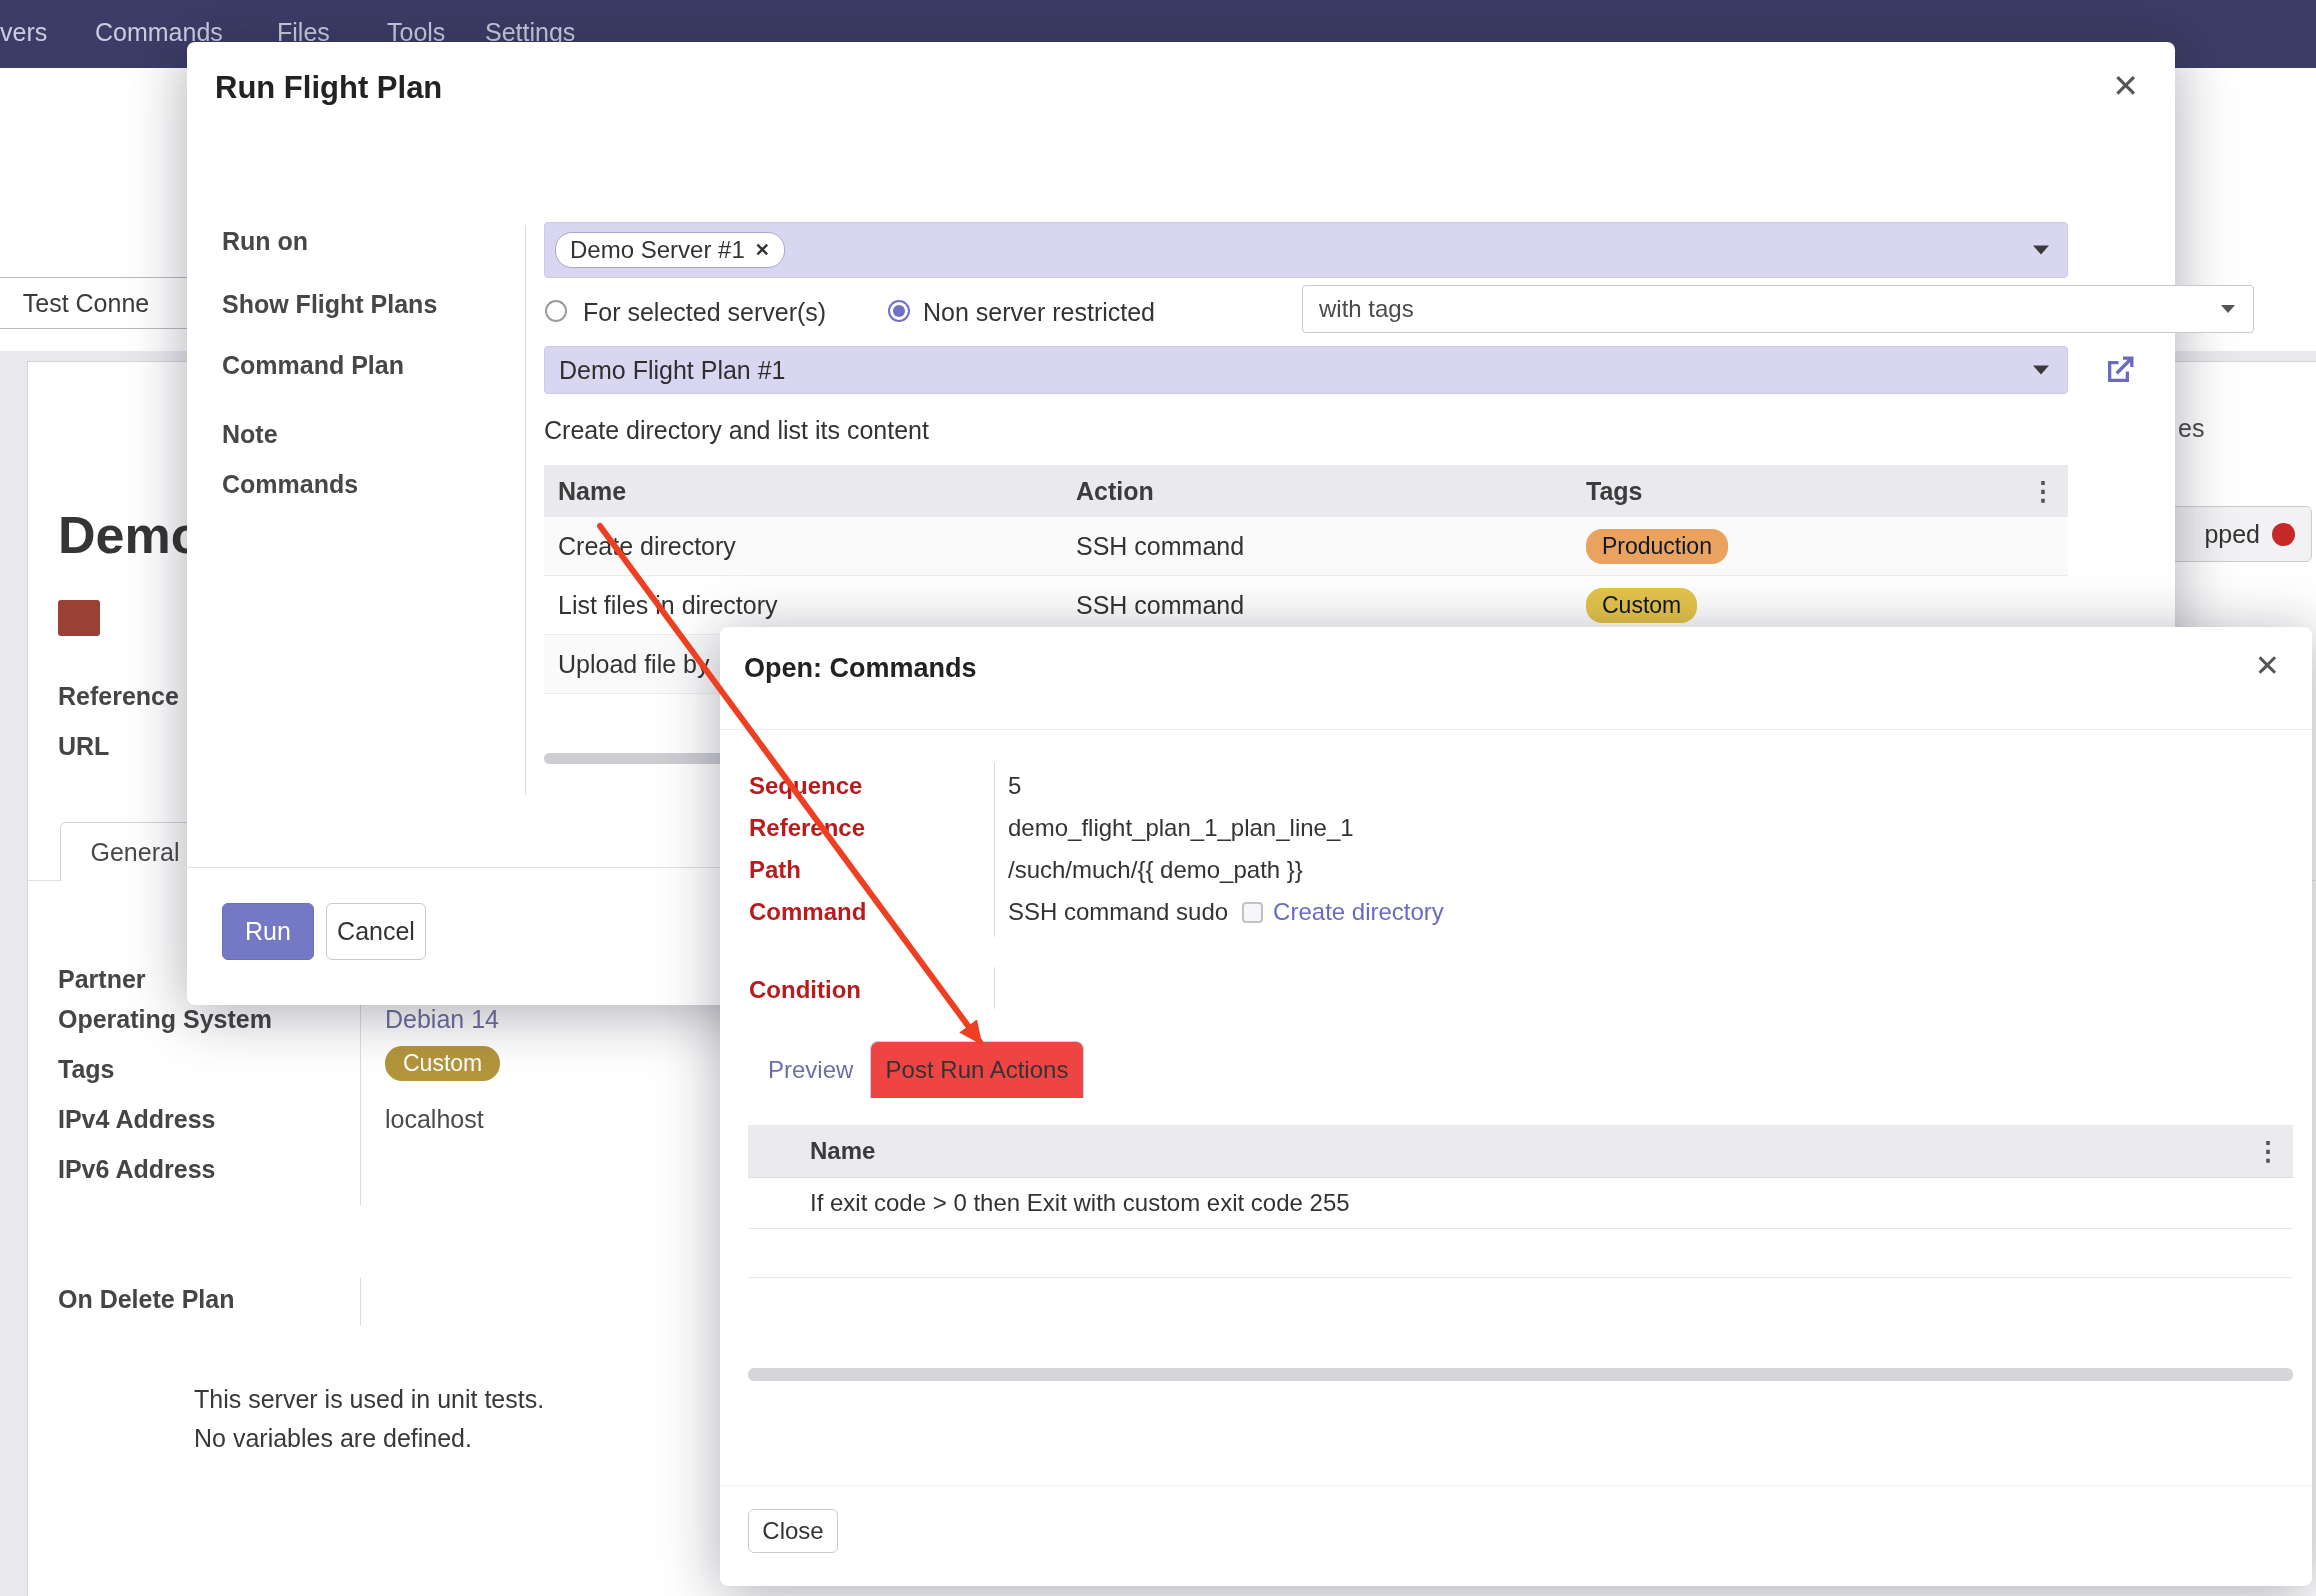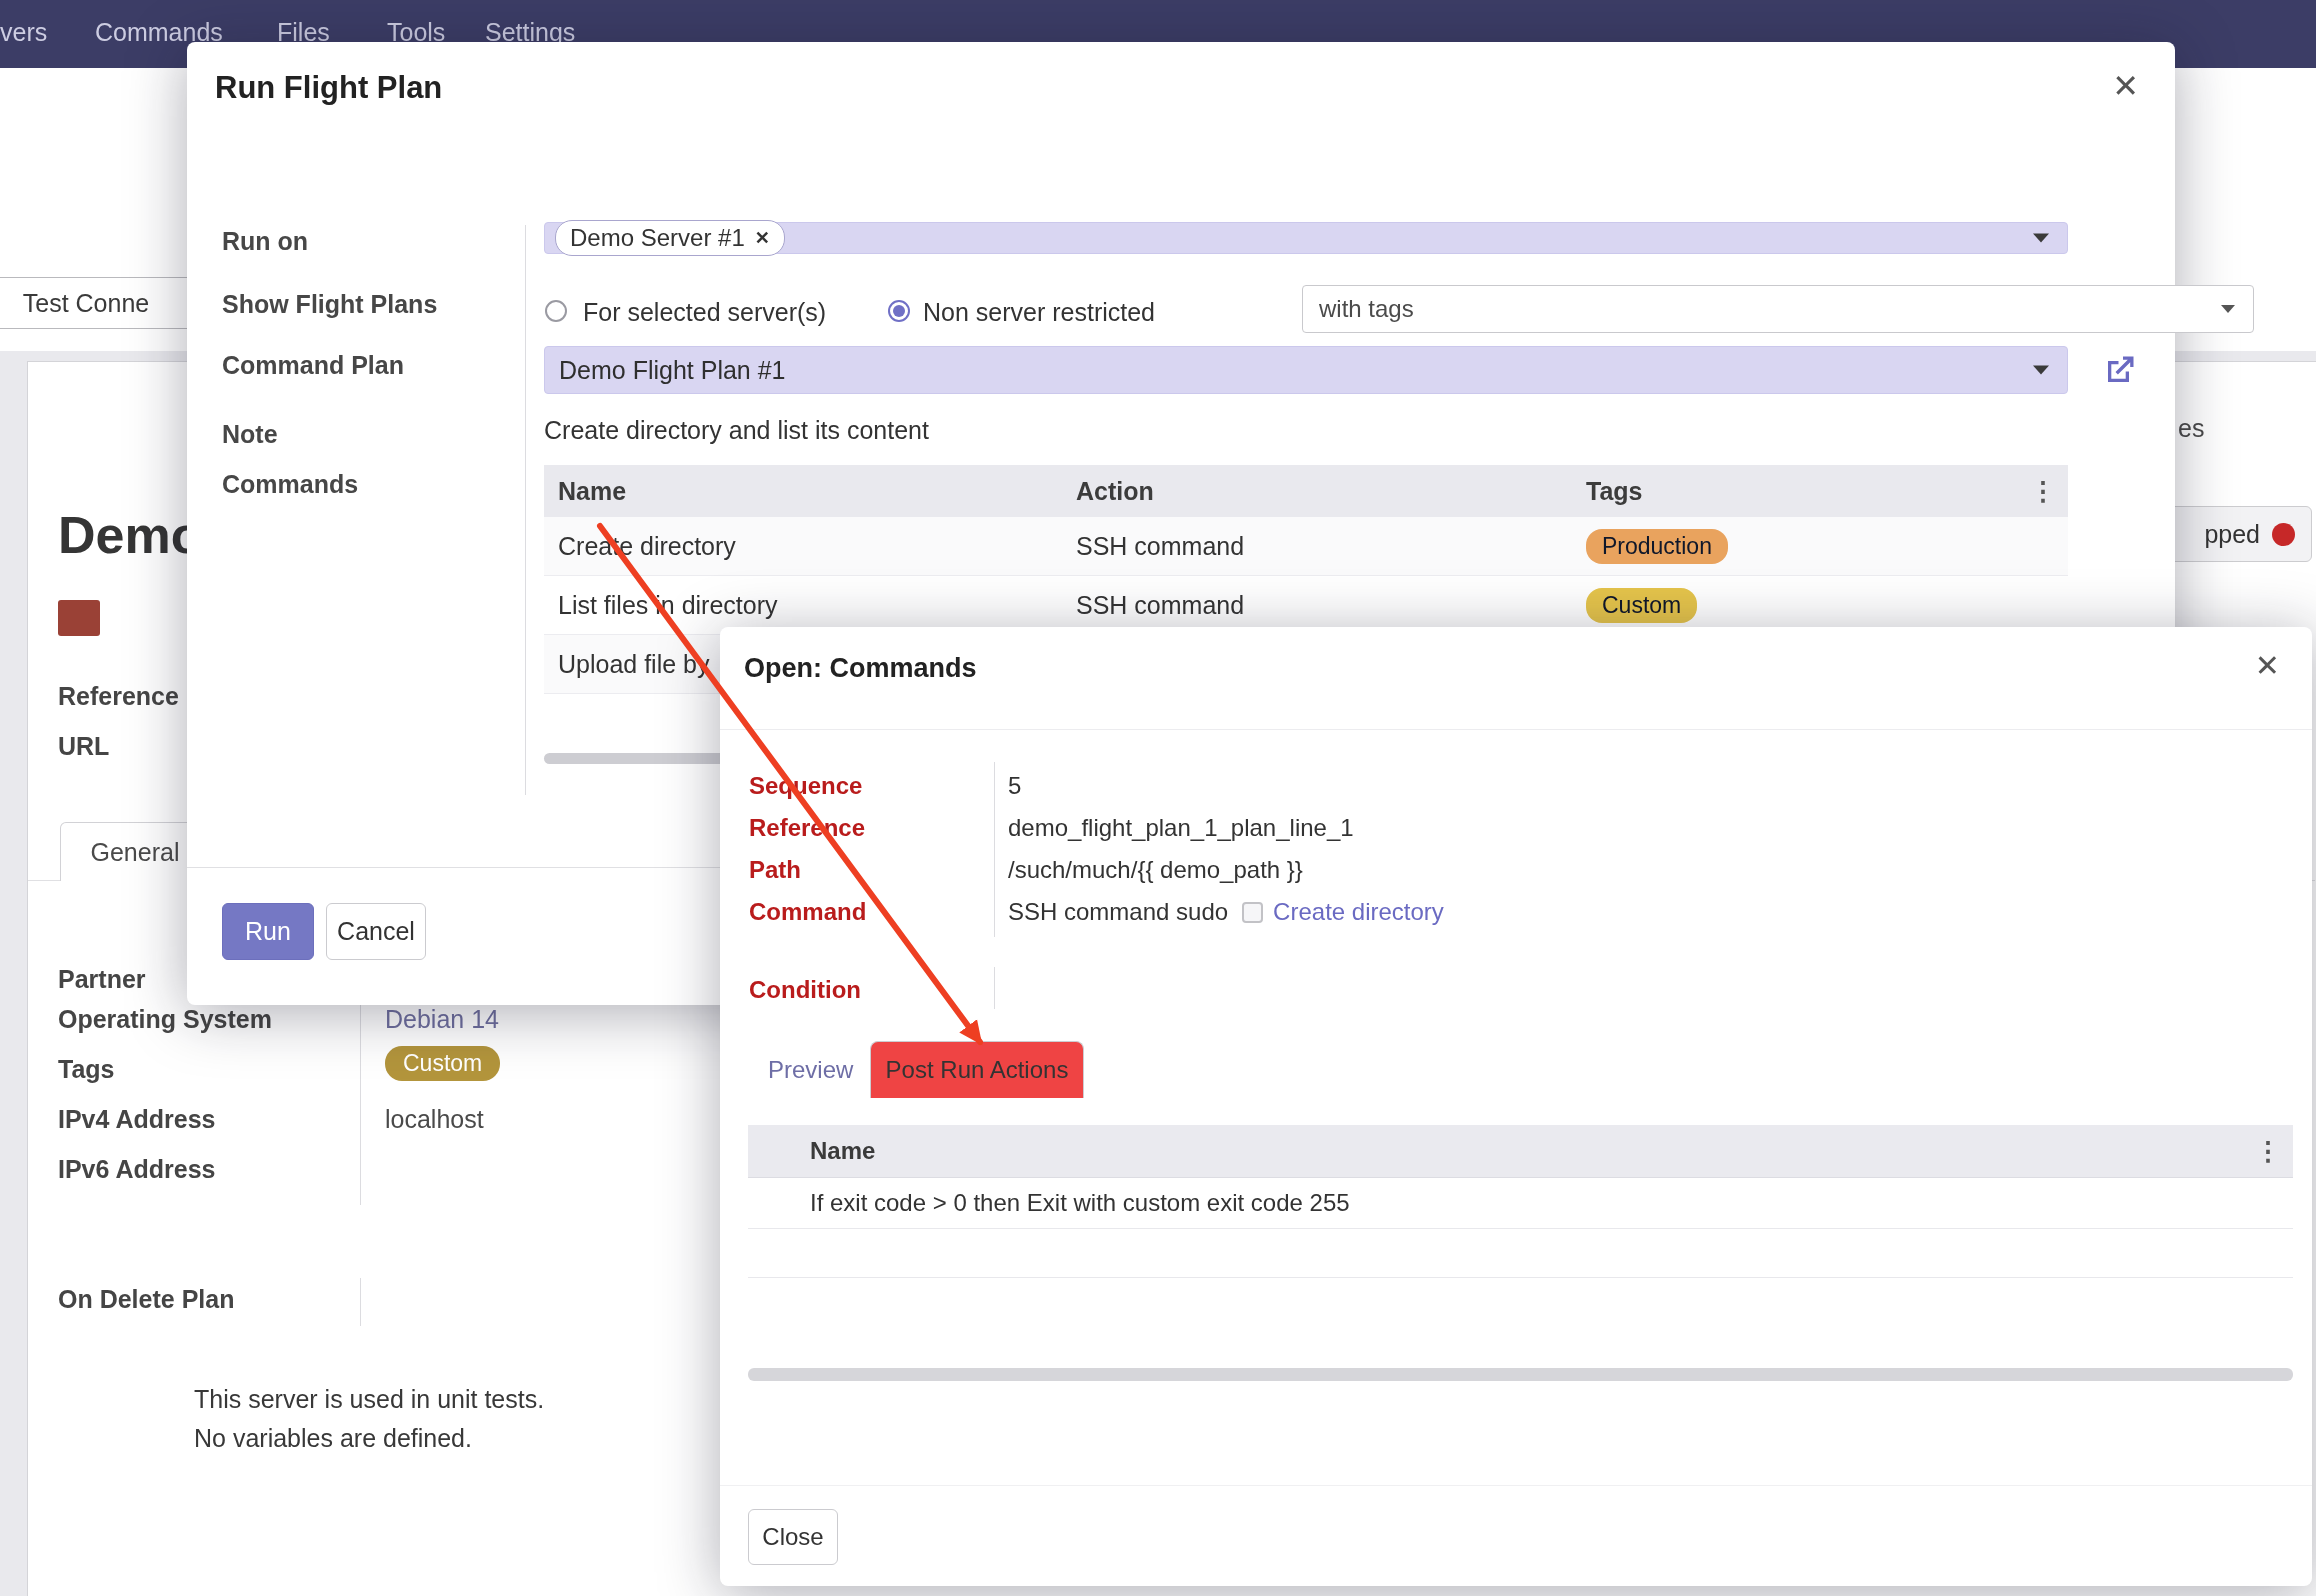--- a/index.html
+++ b/index.html
@@ -127,21 +127,21 @@
     <div class="m-close" style="right:36px;top:28px;font-size:32px">✕</div>
 
     <span class="flabel" style="left:35px;top:185px">Run on</span>
     <span class="flabel" style="left:35px;top:248px">Show Flight Plans</span>
     <span class="flabel" style="left:35px;top:309px">Command Plan</span>
     <span class="flabel" style="left:35px;top:378px">Note</span>
     <span class="flabel" style="left:35px;top:428px">Commands</span>
 
     <div class="vsep" style="left:338px;top:183px;height:570px"></div>
 
-    <div class="lav-select" style="left:357px;top:180px;width:1524px;height:32px">
+    <div class="lav-select" style="left:357px;top:180px;width:1524px;height:56px">
       <span class="chip">
         <span>Demo Server #1</span>
         <span class="chip-x">✕</span>
       </span>
       <span class="caret"></span>
     </div>
 
     <span class="radio" style="left:358px;top:258px"></span>
     <span class="rlabel" style="left:396px;top:256px">For selected server(s)</span>
     <span class="radio sel" style="left:701px;top:258px"></span>
@@ -230,21 +230,21 @@
       </div>
       <div class="m2-row empty">
         <span></span>
           <span></span>
       </div>
     </div>
 
     <div class="scrollbar" style="left:28px;top:741px;width:1545px;height:13px;background:#d6d6da"></div>
     <div class="hline" style="left:0;top:858px;width:100%;background:#f0f0f2"></div>
 
-    <button class="btn btn-secondary" style="left:28px;top:882px;width:90px;height:56px;font-size:24px">Close</button>
+    <button class="btn btn-secondary" style="left:28px;top:882px;width:90px;height:44px;font-size:24px">Close</button>
   </div>
 
   <svg class="arrow-overlay" width="2316" height="1596" viewBox="0 0 2316 1596">
     <defs>
       <marker id="ah" markerUnits="userSpaceOnUse" markerWidth="30" markerHeight="30" refX="20" refY="13" orient="auto">
         <path id="arrow-head" d="M0,2 L24,13 L0,24 z" fill="#ee3f22"></path>
       </marker>
     </defs>
     <line id="arrow-line" x1="600" y1="526" x2="980" y2="1042" stroke="#ee3f22" stroke-width="6" stroke-linecap="round" marker-end="url(#ah)"></line>
   </svg>

